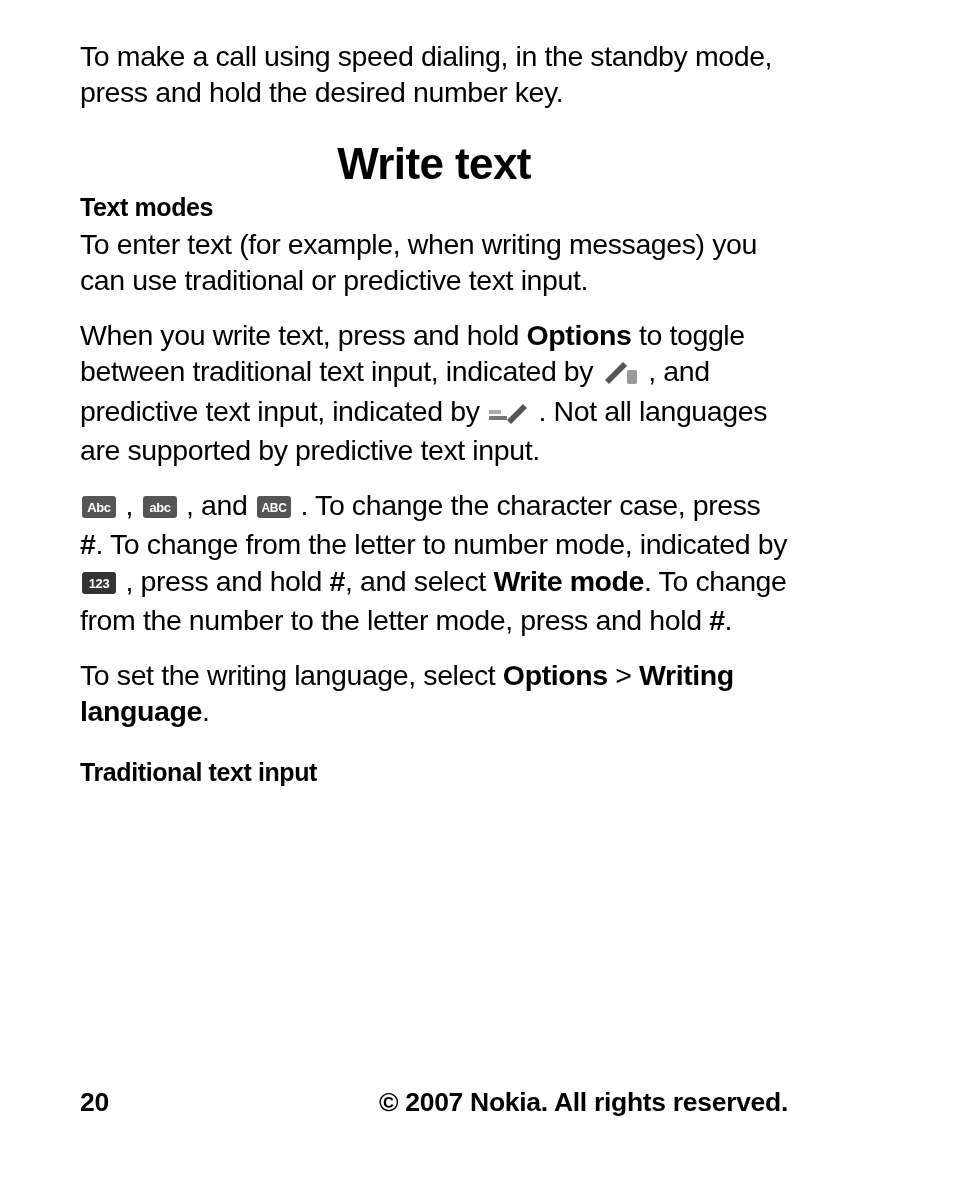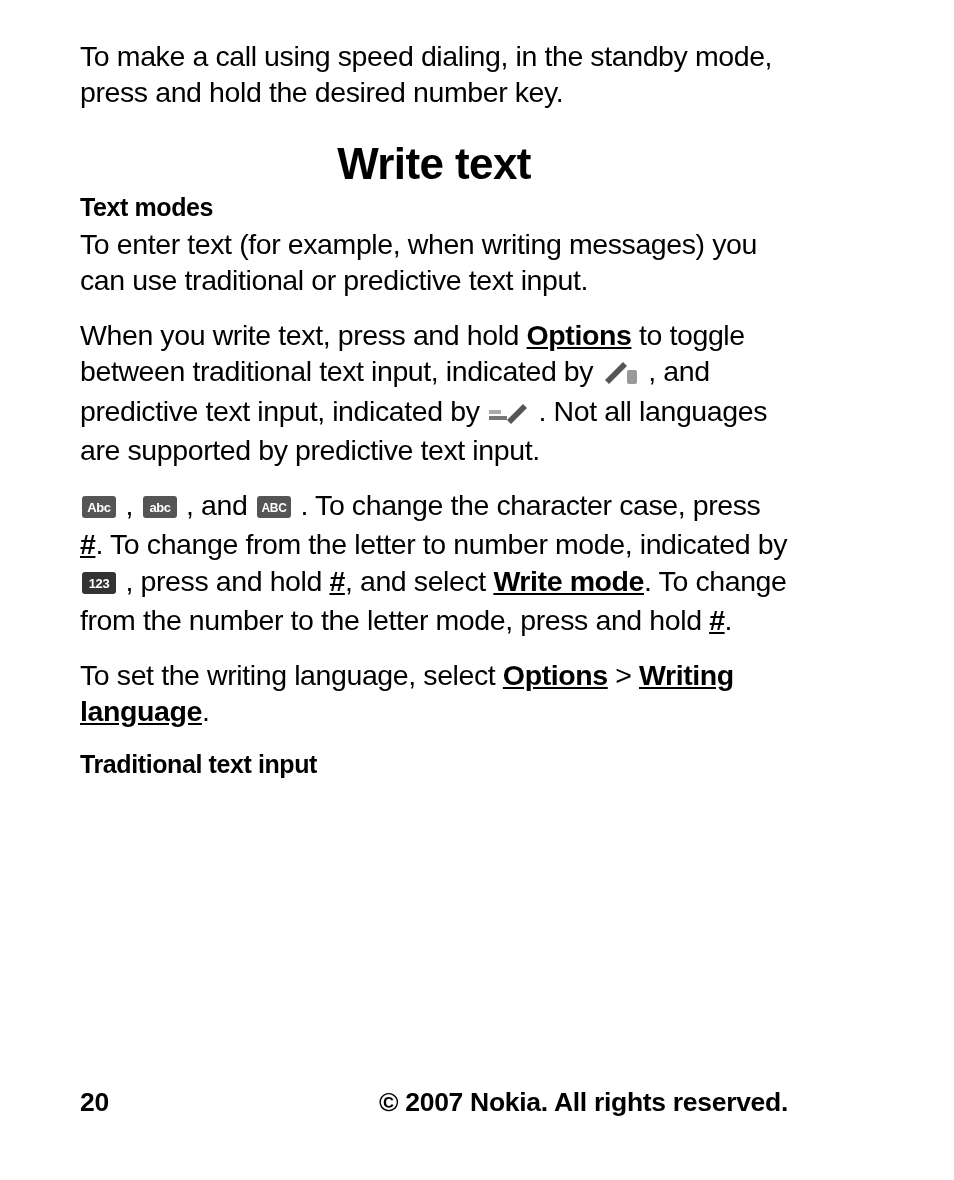--- a/index.html
+++ b/index.html
@@ -30,23 +30,23 @@
     letter-spacing: -0.6px;
     text-align: center;
   }
   h2 {
     font-size: 25px;
     font-weight: 800;
     margin: 0 0 4px 0;
     letter-spacing: -0.4px;
   }
   h2.sep {
-    margin-top: 20px;
+    margin-top: 28px;
   }
-  .b { font-weight: 800; text-decoration: underline; }
+  .b { font-weight: 800; }
   .icon {
     display: inline-block;
     vertical-align: -3px;
     margin: 0 2px;
     text-align: center;
   }
   .footer {
     position: absolute;
     bottom: 62px;
     left: 80px;

